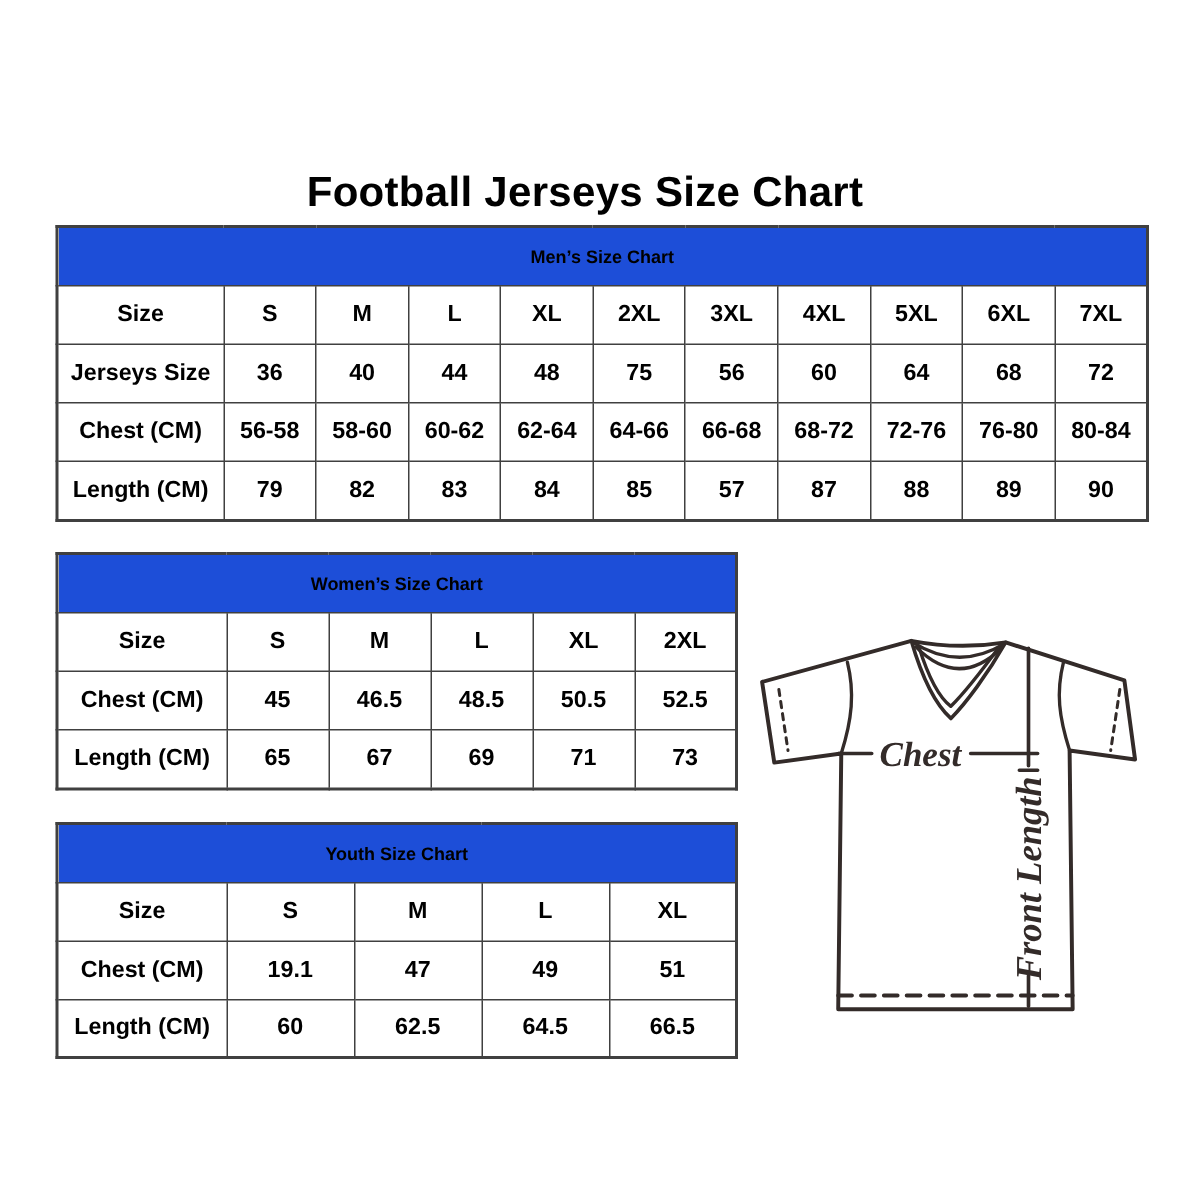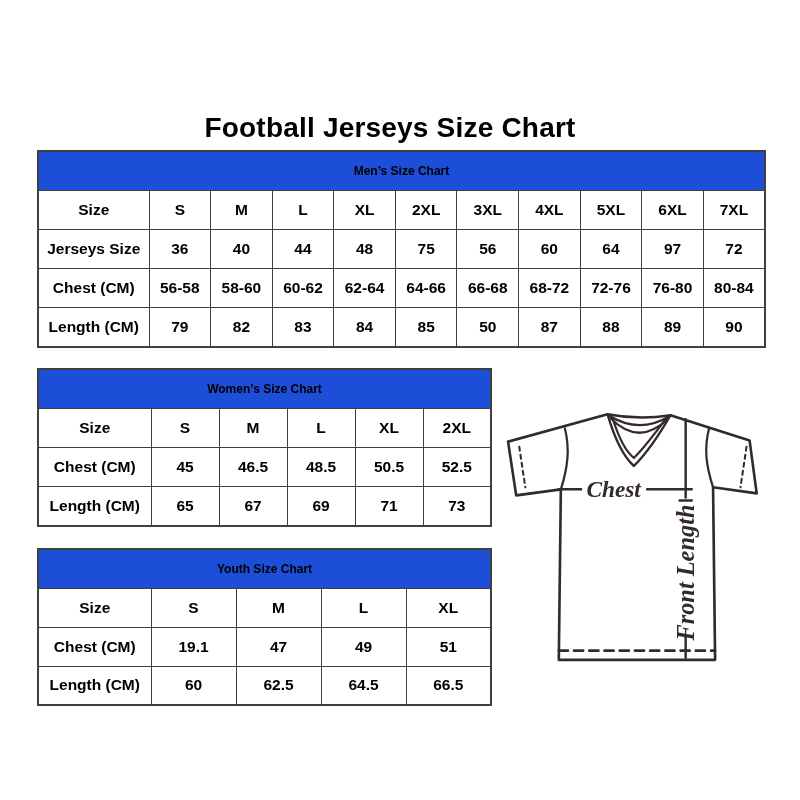--- a/index.html
+++ b/index.html
@@ -45,21 +45,21 @@
     background: #1d4ed8;
     font-size: 12px;
   }
   #mens-table   { left: 37px; top: 150px; width: 729px; height: 198px; }
   #womens-table { left: 37px; top: 368px; width: 455px; height: 159px; }
   #youth-table  { left: 37px; top: 548px; width: 455px; height: 114px; }
   #mens-table tr, #womens-table tr, #youth-table tr { height: 39px; }
   #jersey-diagram {
     position: absolute;
     left: 503px;
-    top: 404px;
+    top: 417px;
     width: 274px;
     height: 264px;
   }
   #jersey-diagram svg { display: block; width: 100%; height: 100%; }
   .jersey-label {
     font-family: "Liberation Serif", serif;
     font-style: italic;
     font-weight: bold;
     fill: #332b29;
   }
@@ -105,21 +105,21 @@
     <tr>
       <td>Jerseys Size</td>
       <td>36</td>
       <td>40</td>
       <td>44</td>
       <td>48</td>
       <td>75</td>
       <td>56</td>
       <td>60</td>
       <td>64</td>
-      <td>97</td>
+      <td>68</td>
       <td>72</td>
     </tr>
     <tr>
       <td>Chest (CM)</td>
       <td>56-58</td>
       <td>58-60</td>
       <td>60-62</td>
       <td>62-64</td>
       <td>64-66</td>
       <td>66-68</td>
@@ -128,21 +128,21 @@
       <td>76-80</td>
       <td>80-84</td>
     </tr>
     <tr>
       <td>Length (CM)</td>
       <td>79</td>
       <td>82</td>
       <td>83</td>
       <td>84</td>
       <td>85</td>
-      <td>50</td>
+      <td>57</td>
       <td>87</td>
       <td>88</td>
       <td>89</td>
       <td>90</td>
     </tr>
   </tbody>
     </table>
 
   <table id="womens-table" class="size-table">
     <colgroup>

